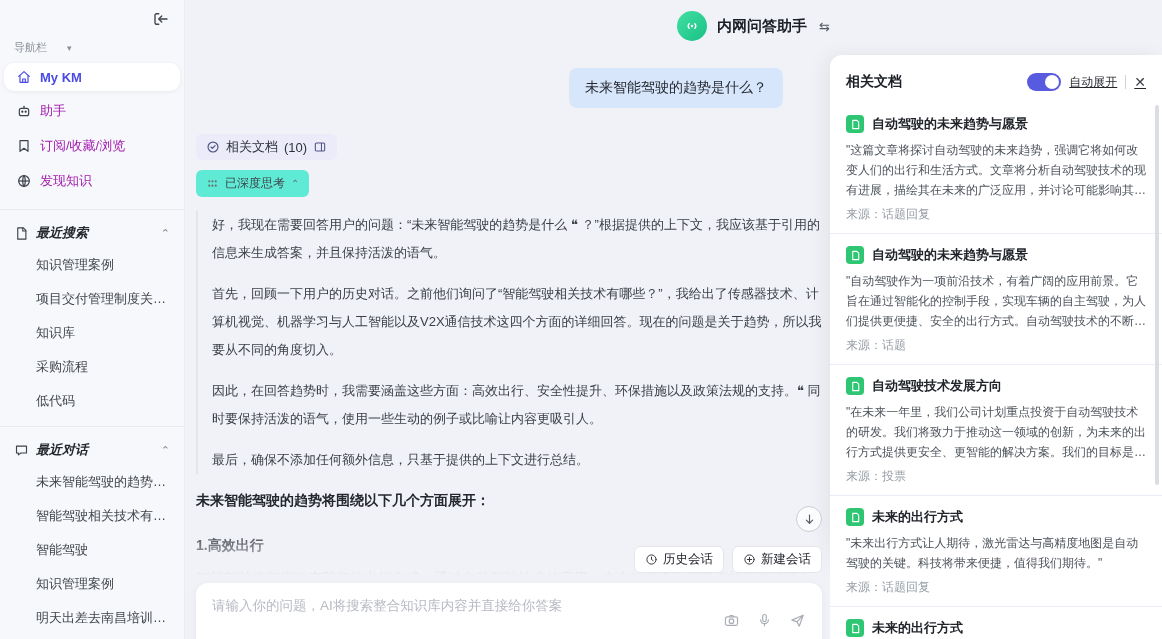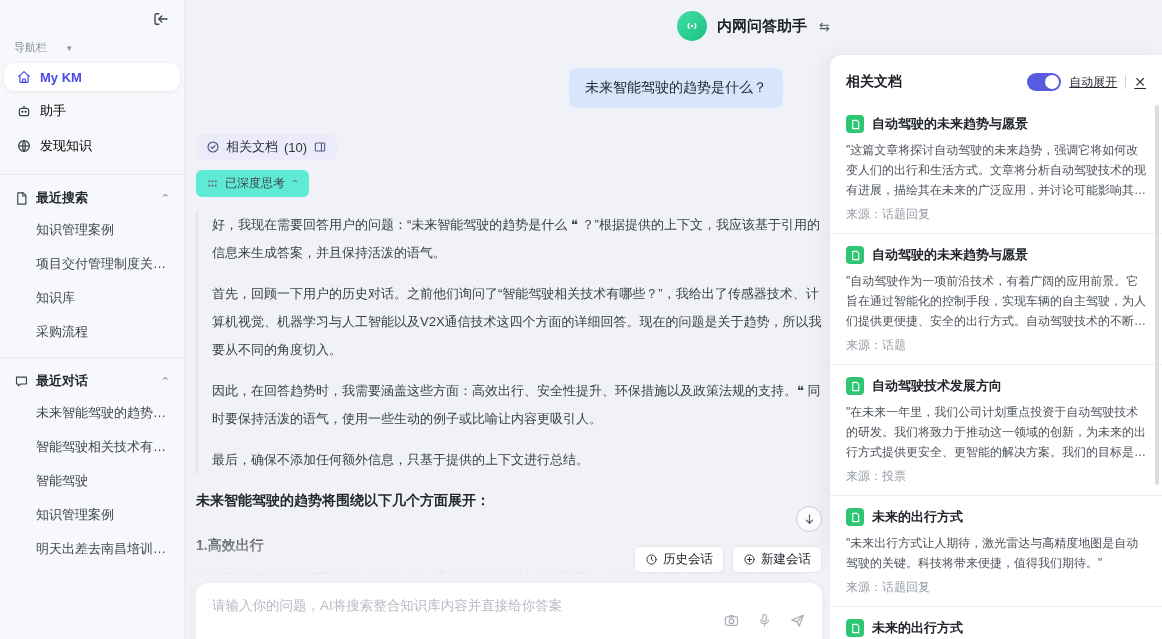--- a/index.html
+++ b/index.html
@@ -6,26 +6,26 @@
   html,body { width:1162px; height:639px; overflow:hidden; }
   body { font-family:"Liberation Sans","DejaVu Sans",sans-serif; background:#f0f2f7; color:#23262d; }
   .app { display:flex; width:1162px; height:639px; overflow:hidden; position:relative; }
 
   
   .sidebar { width:185px; flex:0 0 185px; background:#f7f8fb; border-right:1px solid #ebedf2; display:flex; flex-direction:column; position:relative; }
   .sb-top { display:flex; justify-content:flex-end; padding:10px 14px 0; }
   .icon-btn { background:none; border:none; cursor:pointer; color:#3d424b; display:inline-flex; align-items:center; }
   .nav-label { font-size:11px; color:#8b909a; margin:12px 0 8px 14px; display:flex; align-items:center; gap:20px; }
   .nav-caret { font-size:9px; color:#8b909a; }
-  .sb-item { display:flex; align-items:center; gap:8px; font-size:13px; color:#000000; padding:6px 12px; margin:0 4px 5px; border-radius:10px; cursor:pointer; }
+  .sb-item { display:flex; align-items:center; gap:8px; font-size:13px; color:#a21caf; padding:6px 12px; margin:0 4px 5px; border-radius:10px; cursor:pointer; }
   .sb-item .sb-ico { display:inline-flex; color:#3d424b; }
   .sb-item.active { background:#ffffff; color:#4a4be4; font-weight:bold; box-shadow:0 1px 4px rgba(40,48,70,.07); }
   .sb-item.active .sb-ico { color:#4a4be4; }
   .sb-divider { height:1px; background:#e8eaef; margin:8px 0 0; }
-  .sb-section-head { display:flex; align-items:center; gap:7px; font-size:13px; font-weight:bold; color:#24282f; padding:14px 14px 6px; }
+  .sb-section-head { display:flex; align-items:center; gap:7px; font-size:13px; font-weight:bold; color:#24282f; padding:14px 14px 6px;font-style:italic; }
   .sb-section-head .sb-ico { color:#3d424b; display:inline-flex; }
   .sb-chevron { margin-left:auto; font-size:11px; color:#868b94; font-weight:normal; }
   .sb-sub { list-style:none; }
   .sb-sub li { font-size:13px; color:#41464e; padding:8px 10px 8px 36px; white-space:nowrap; overflow:hidden; text-overflow:ellipsis; cursor:pointer; }
 
   
   .main { flex:1 1 auto; position:relative; display:flex; flex-direction:column; overflow:hidden;align-items:flex-end; }
   .chat-header { display:flex; align-items:center; gap:10px; padding:11px 0 0 18px; }
   .app-logo { width:30px; height:30px; border-radius:50%; background:linear-gradient(135deg,#43dfa2,#19c185); display:flex; align-items:center; justify-content:center; color:#fff; }
   .chat-title { font-size:15px; font-weight:bold; color:#1c2026; }
@@ -118,20 +118,28 @@
             <rect x="5" y="8" width="14" height="11" rx="3"></rect>
             <path d="M12 8V5"></path>
             <circle cx="9.5" cy="13" r="0.8" fill="currentColor"></circle>
             <circle cx="14.5" cy="13" r="0.8" fill="currentColor"></circle>
           </svg>
       </span>
       <span>助手</span>
     </div>
     <div class="sb-item">
       <span class="sb-ico">
+        <svg width="16" height="16" viewBox="0 0 24 24" fill="none" stroke="currentColor" stroke-width="1.8" stroke-linecap="round" stroke-linejoin="round">
+            <path d="M6 4h12v16l-6-4.5L6 20z"></path>
+          </svg>
+      </span>
+      <span>订阅/收藏/浏览</span>
+    </div>
+    <div class="sb-item">
+      <span class="sb-ico">
         <svg width="16" height="16" viewBox="0 0 24 24" fill="none" stroke="currentColor" stroke-width="1.8">
             <circle cx="12" cy="12" r="8"></circle>
             <path d="M4 12h16"></path>
             <path d="M12 4c2.5 2.3 2.5 13.7 0 16c-2.5-2.3-2.5-13.7 0-16z"></path>
           </svg>
       </span>
       <span>发现知识</span>
     </div>
 
     <div class="sb-divider"></div>
@@ -144,20 +152,21 @@
           </svg>
       </span>
       <span>最近搜索</span>
       <span class="sb-chevron">⌃</span>
     </div>
     <ul class="sb-sub">
       <li>知识管理案例</li>
       <li>项目交付管理制度关于...</li>
       <li>知识库</li>
       <li>采购流程</li>
+      <li>低代码</li>
     </ul>
 
     <div class="sb-divider"></div>
 
     <div class="sb-section-head">
       <span class="sb-ico">
         <svg width="15" height="15" viewBox="0 0 24 24" fill="none" stroke="currentColor" stroke-width="1.8" stroke-linecap="round" stroke-linejoin="round">
             <path d="M4 5h16v11h-9l-4 3v-3H4z"></path>
           </svg>
       </span>

